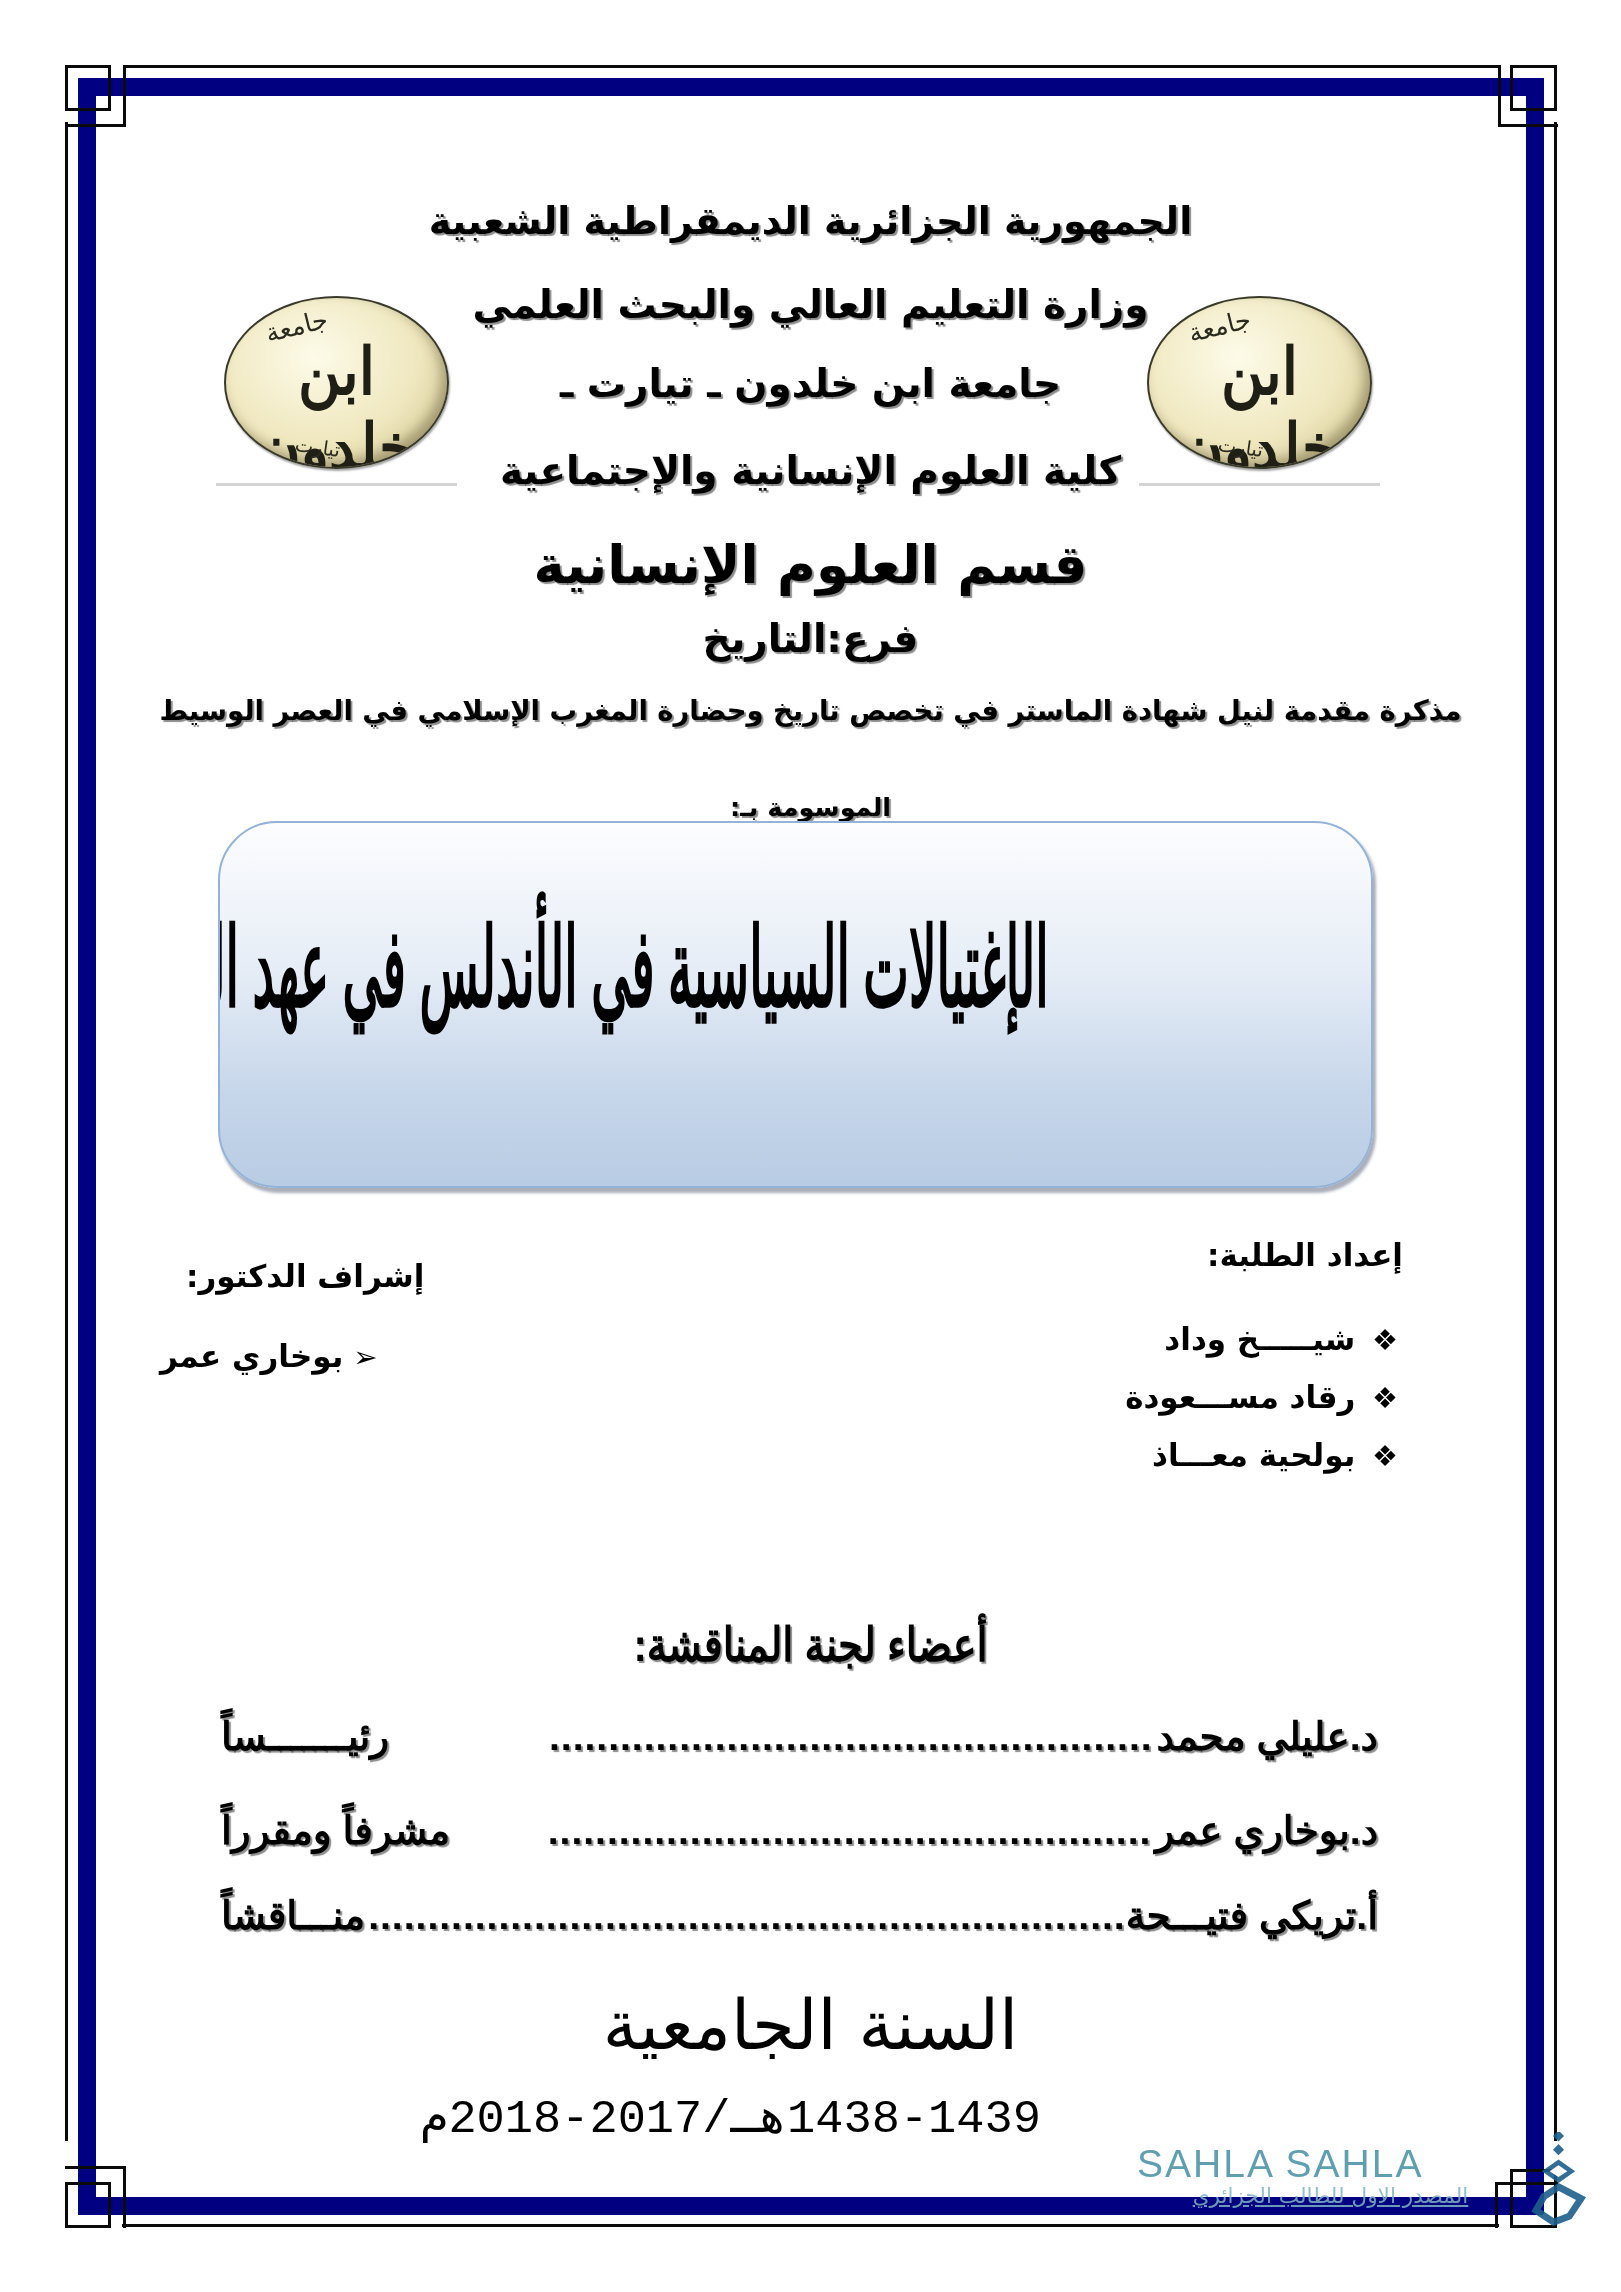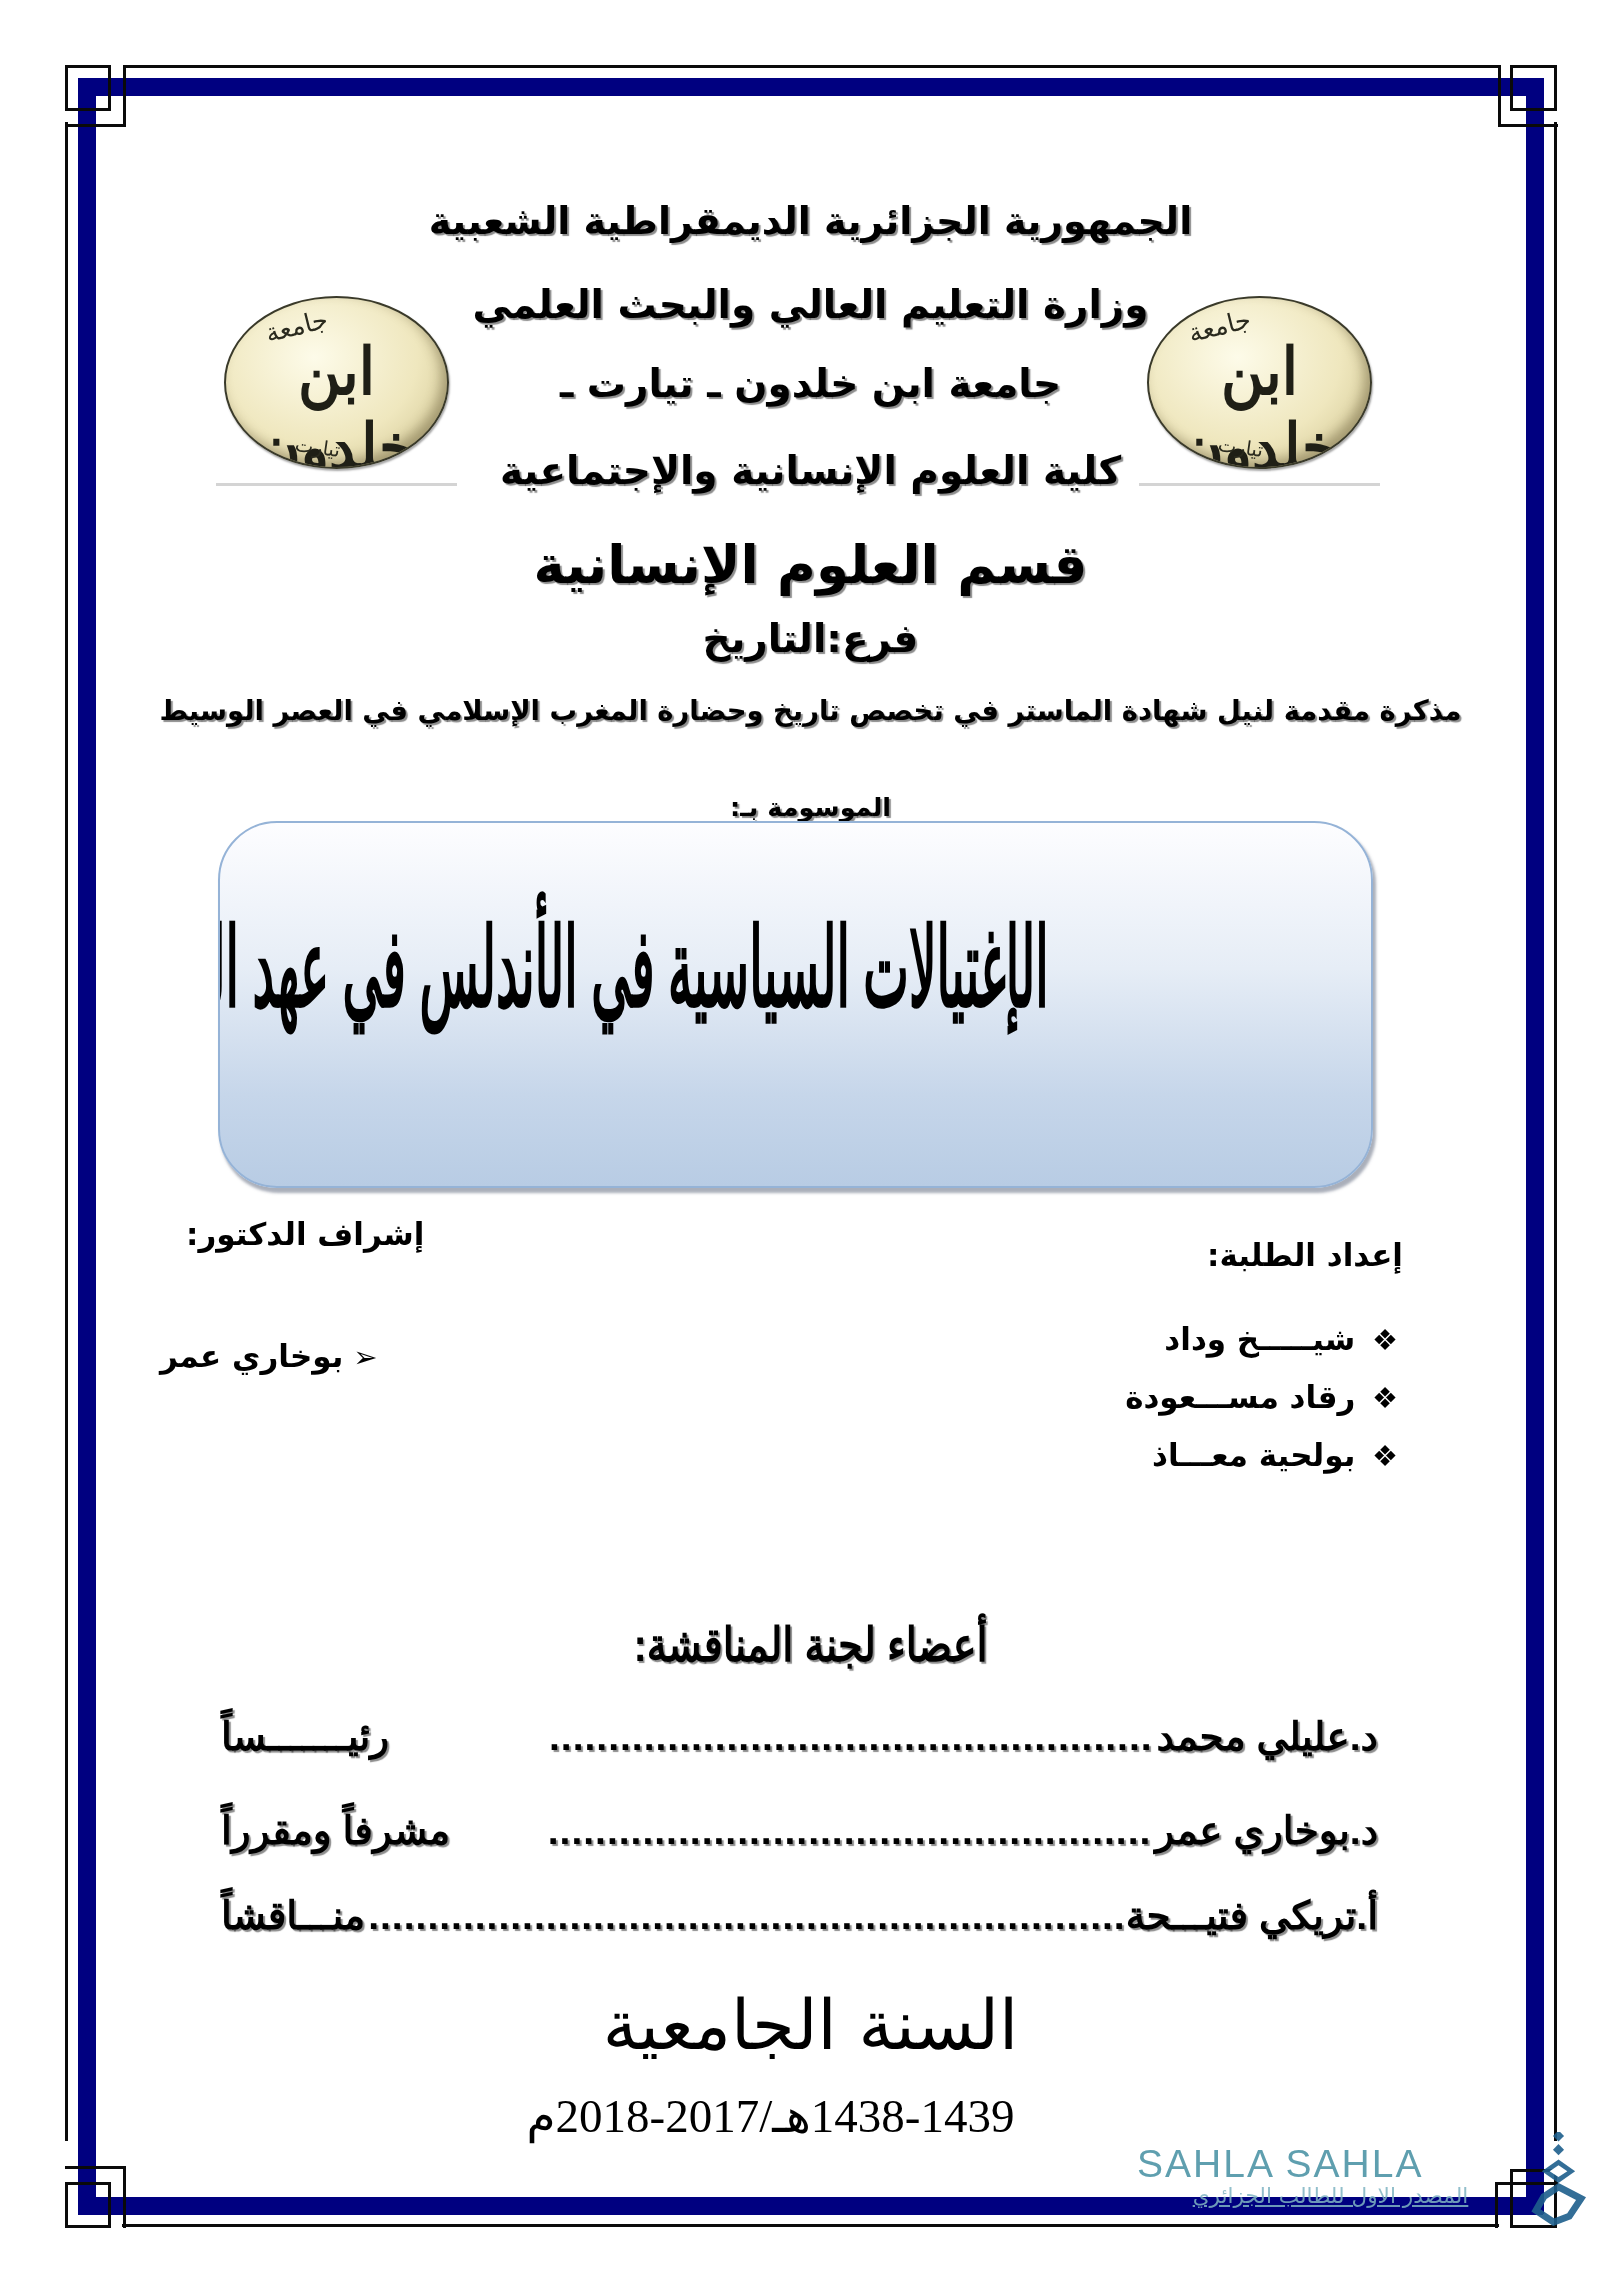--- a/index.html
+++ b/index.html
@@ -35,37 +35,37 @@
                border:2.9px solid #95b3d7; border-radius:59px;
                background:linear-gradient(to bottom, #fdfdff 0%, #e6edf6 40%, #c6d6ea 75%, #b8cce4 100%);
                box-shadow:2.9px 4.9px 2.9px rgba(100,110,130,0.55); overflow:hidden; }
   .title-text { position:absolute; left:0; right:0; top:90px; text-align:center; direction:rtl;
                 font-family:"Liberation Sans", sans-serif; font-weight:bold; font-size:110px; line-height:1;
                 white-space:nowrap; transform:scaleX(0.44); transform-origin:center; color:#000;
                 letter-spacing:-2px; }
   .students-label { position:absolute; right:218px; top:1237px; font-size:31px; font-weight:bold; direction:rtl; }
   .student { position:absolute; right:223px; font-size:31px; font-weight:bold; direction:rtl; white-space:nowrap; }
   .bullet { display:inline-block; width:29px; font-size:29px; margin-left:13.7px; }
-  .sup-label { position:absolute; left:186px; top:1216px; font-size:31px; font-weight:bold; direction:rtl; white-space:nowrap; }
+  .sup-label { position:absolute; left:186px; top:1258px; font-size:31px; font-weight:bold; direction:rtl; white-space:nowrap; }
   .sup-name { position:absolute; left:160px; top:1338px; font-size:31px; font-weight:bold; direction:rtl; white-space:nowrap; }
   .arrow { font-size:29px; margin-left:9.8px; }
 
   .committee-title { position:absolute; left:0; width:1621px; top:1617px; text-align:center; direction:rtl;
                      font-size:47px; font-weight:bold; font-family:"Liberation Sans", sans-serif;
                      transform:scaleX(0.85); text-shadow:2px 2px 1px rgba(0,0,0,0.45); }
   .crow { position:absolute; left:221px; width:1157px; height:55px; direction:rtl;
           font-size:39px; font-weight:bold; font-family:"Liberation Sans", sans-serif;
           display:flex; align-items:center; white-space:nowrap;
           text-shadow:2px 2px 1px rgba(0,0,0,0.45); }
   .crow .dots { flex:1; overflow:hidden; letter-spacing:1px; font-weight:bold; margin:0 3.9px; }
 
   .year-label { position:absolute; left:0; width:1621px; top:1985px; text-align:center; direction:rtl;
                 font-family:"DejaVu Serif", serif; font-size:69px; font-weight:normal; }
   .year-value { position:absolute; left:0; width:1461px; top:2088px; text-align:center; direction:rtl;
-                font-family:Liberation Serif, serif; font-size:47px;padding-left:40px; }
+                font-family:Liberation Mono, monospace; font-size:47px; }
 
   .watermark { position:absolute; left:1137px; top:2142px; width:451px; height:108px; }
   .wm-name { position:absolute; left:0; top:0; font-family:"Liberation Sans", sans-serif; font-size:39px;
              color:#5f9faf; letter-spacing:2px; font-weight:normal; }
   .wm-sub { position:absolute; left:0; top:41px; width:387px; text-align:center; direction:rtl;
             font-family:"DejaVu Sans", sans-serif; font-size:21.6px; color:#7fb4c2; opacity:0.85;text-decoration:underline; }
   .wm-logo { position:absolute; left:387px; top:-9.8px; width:69px; height:98px; }
 </style>
 </head>
 <body>

